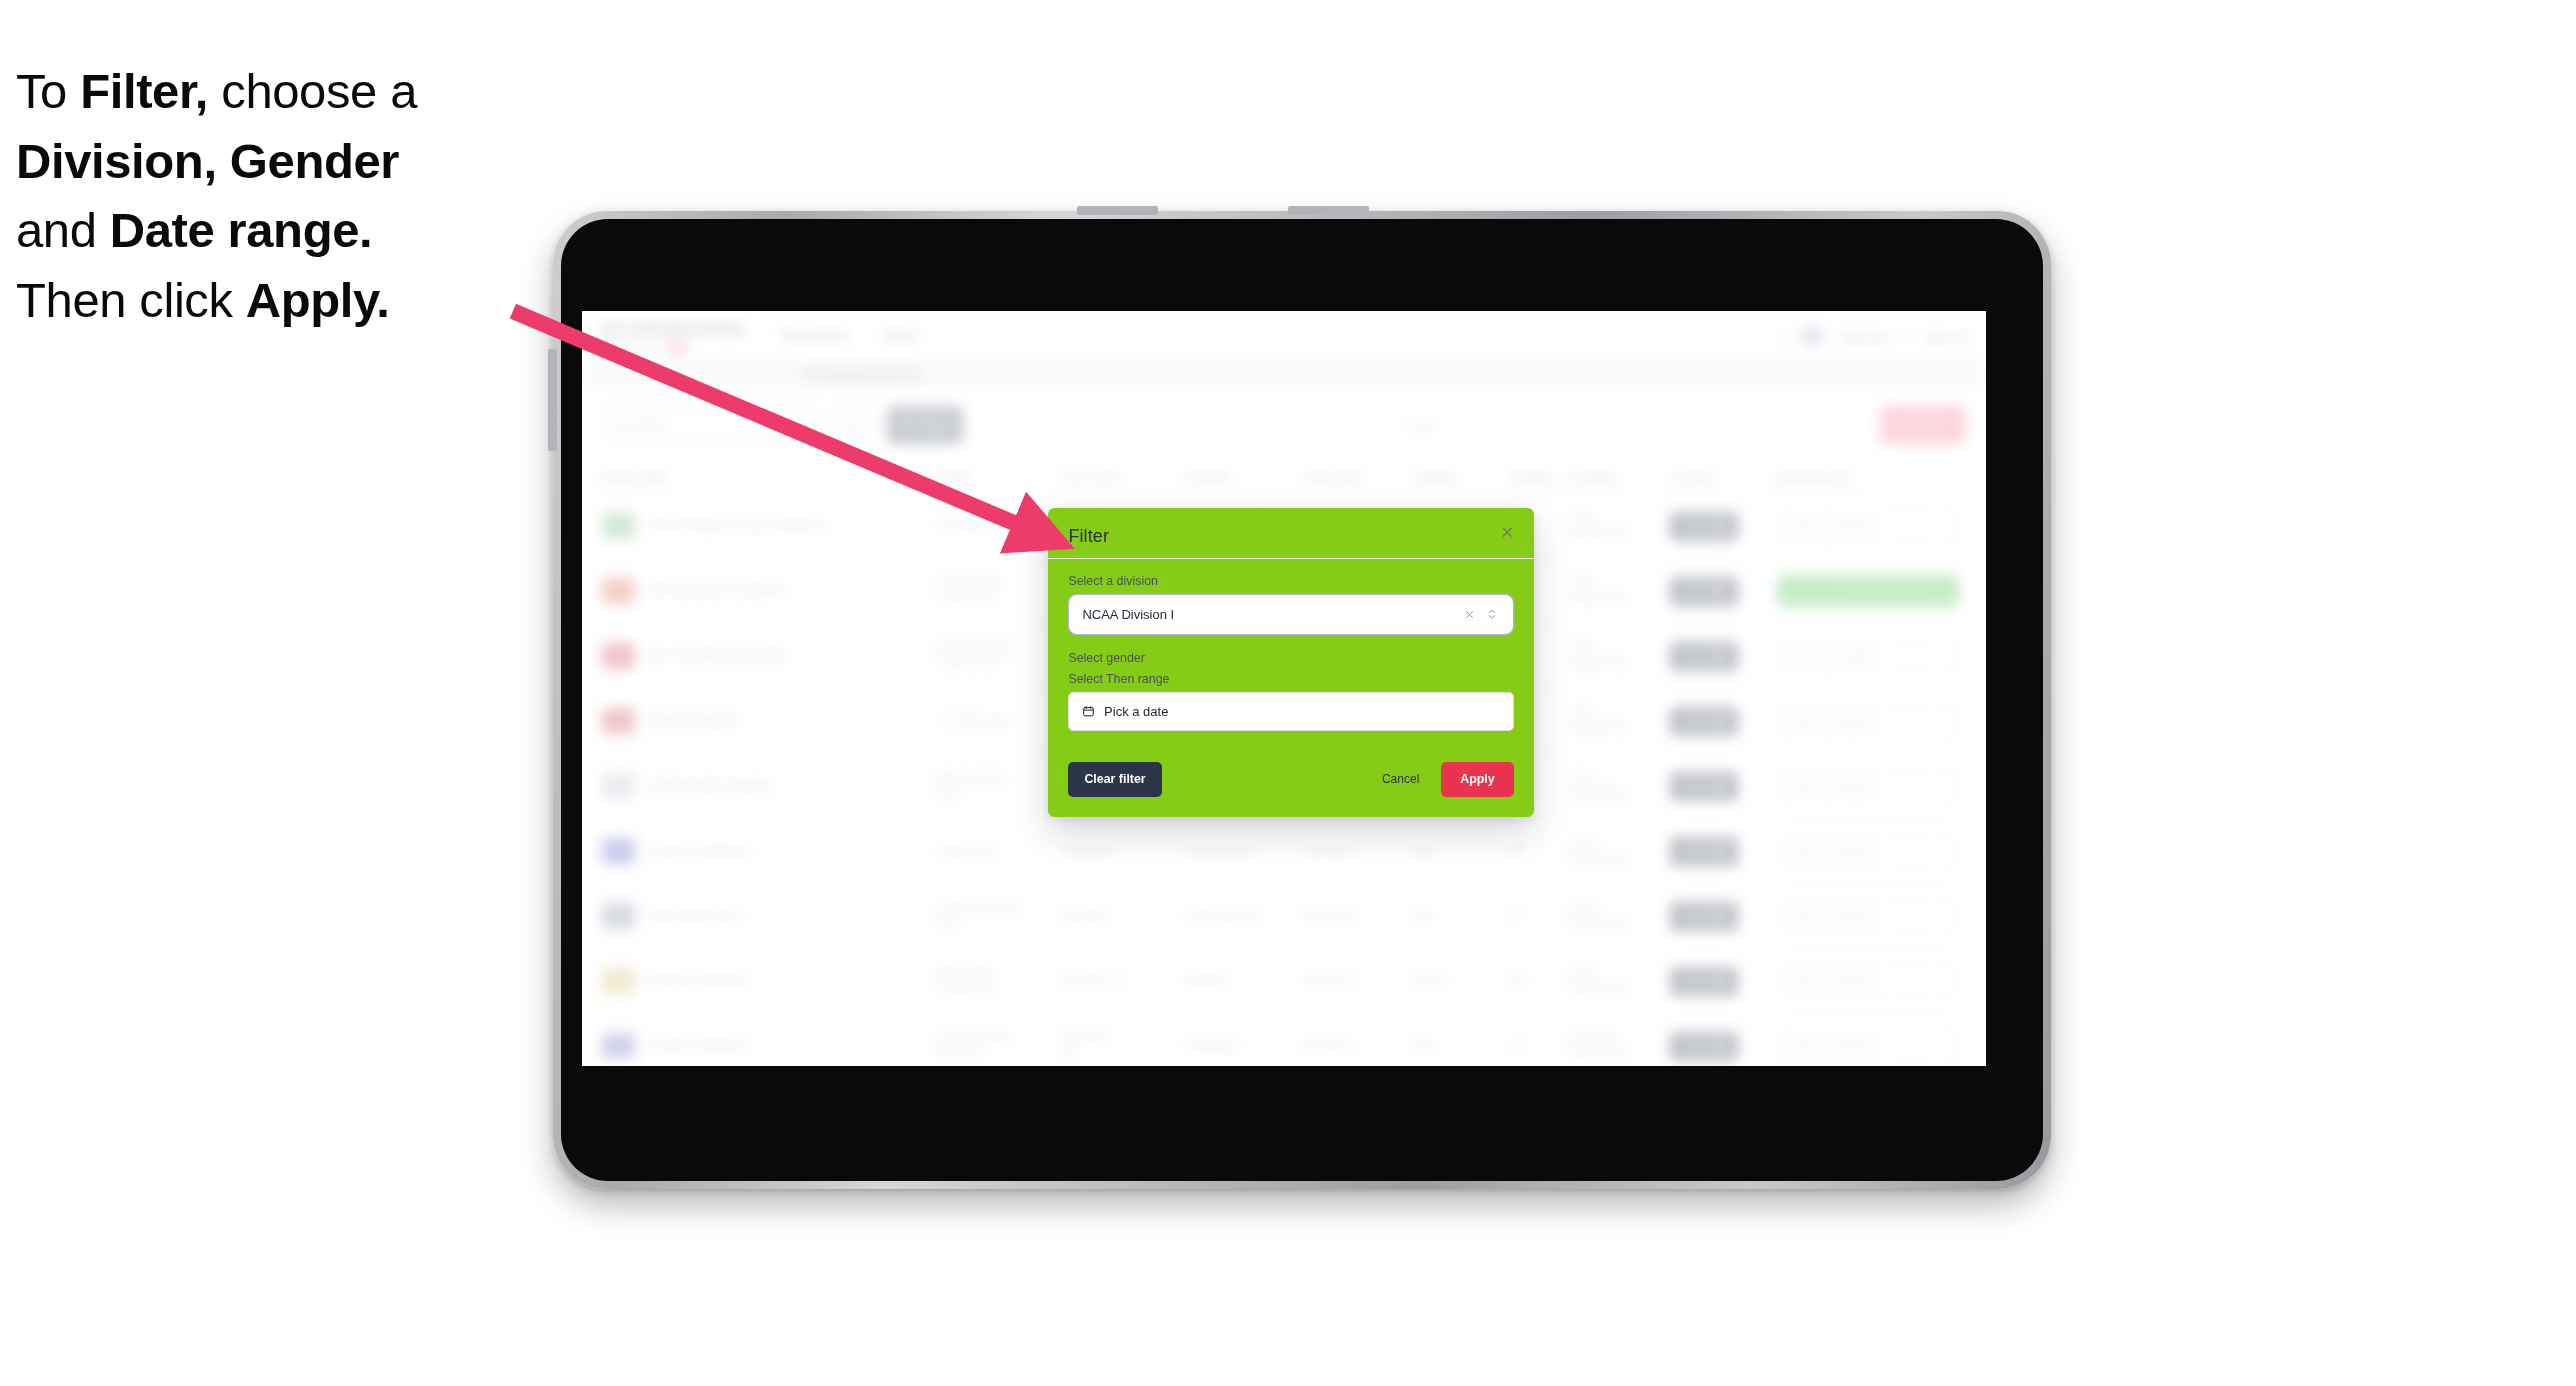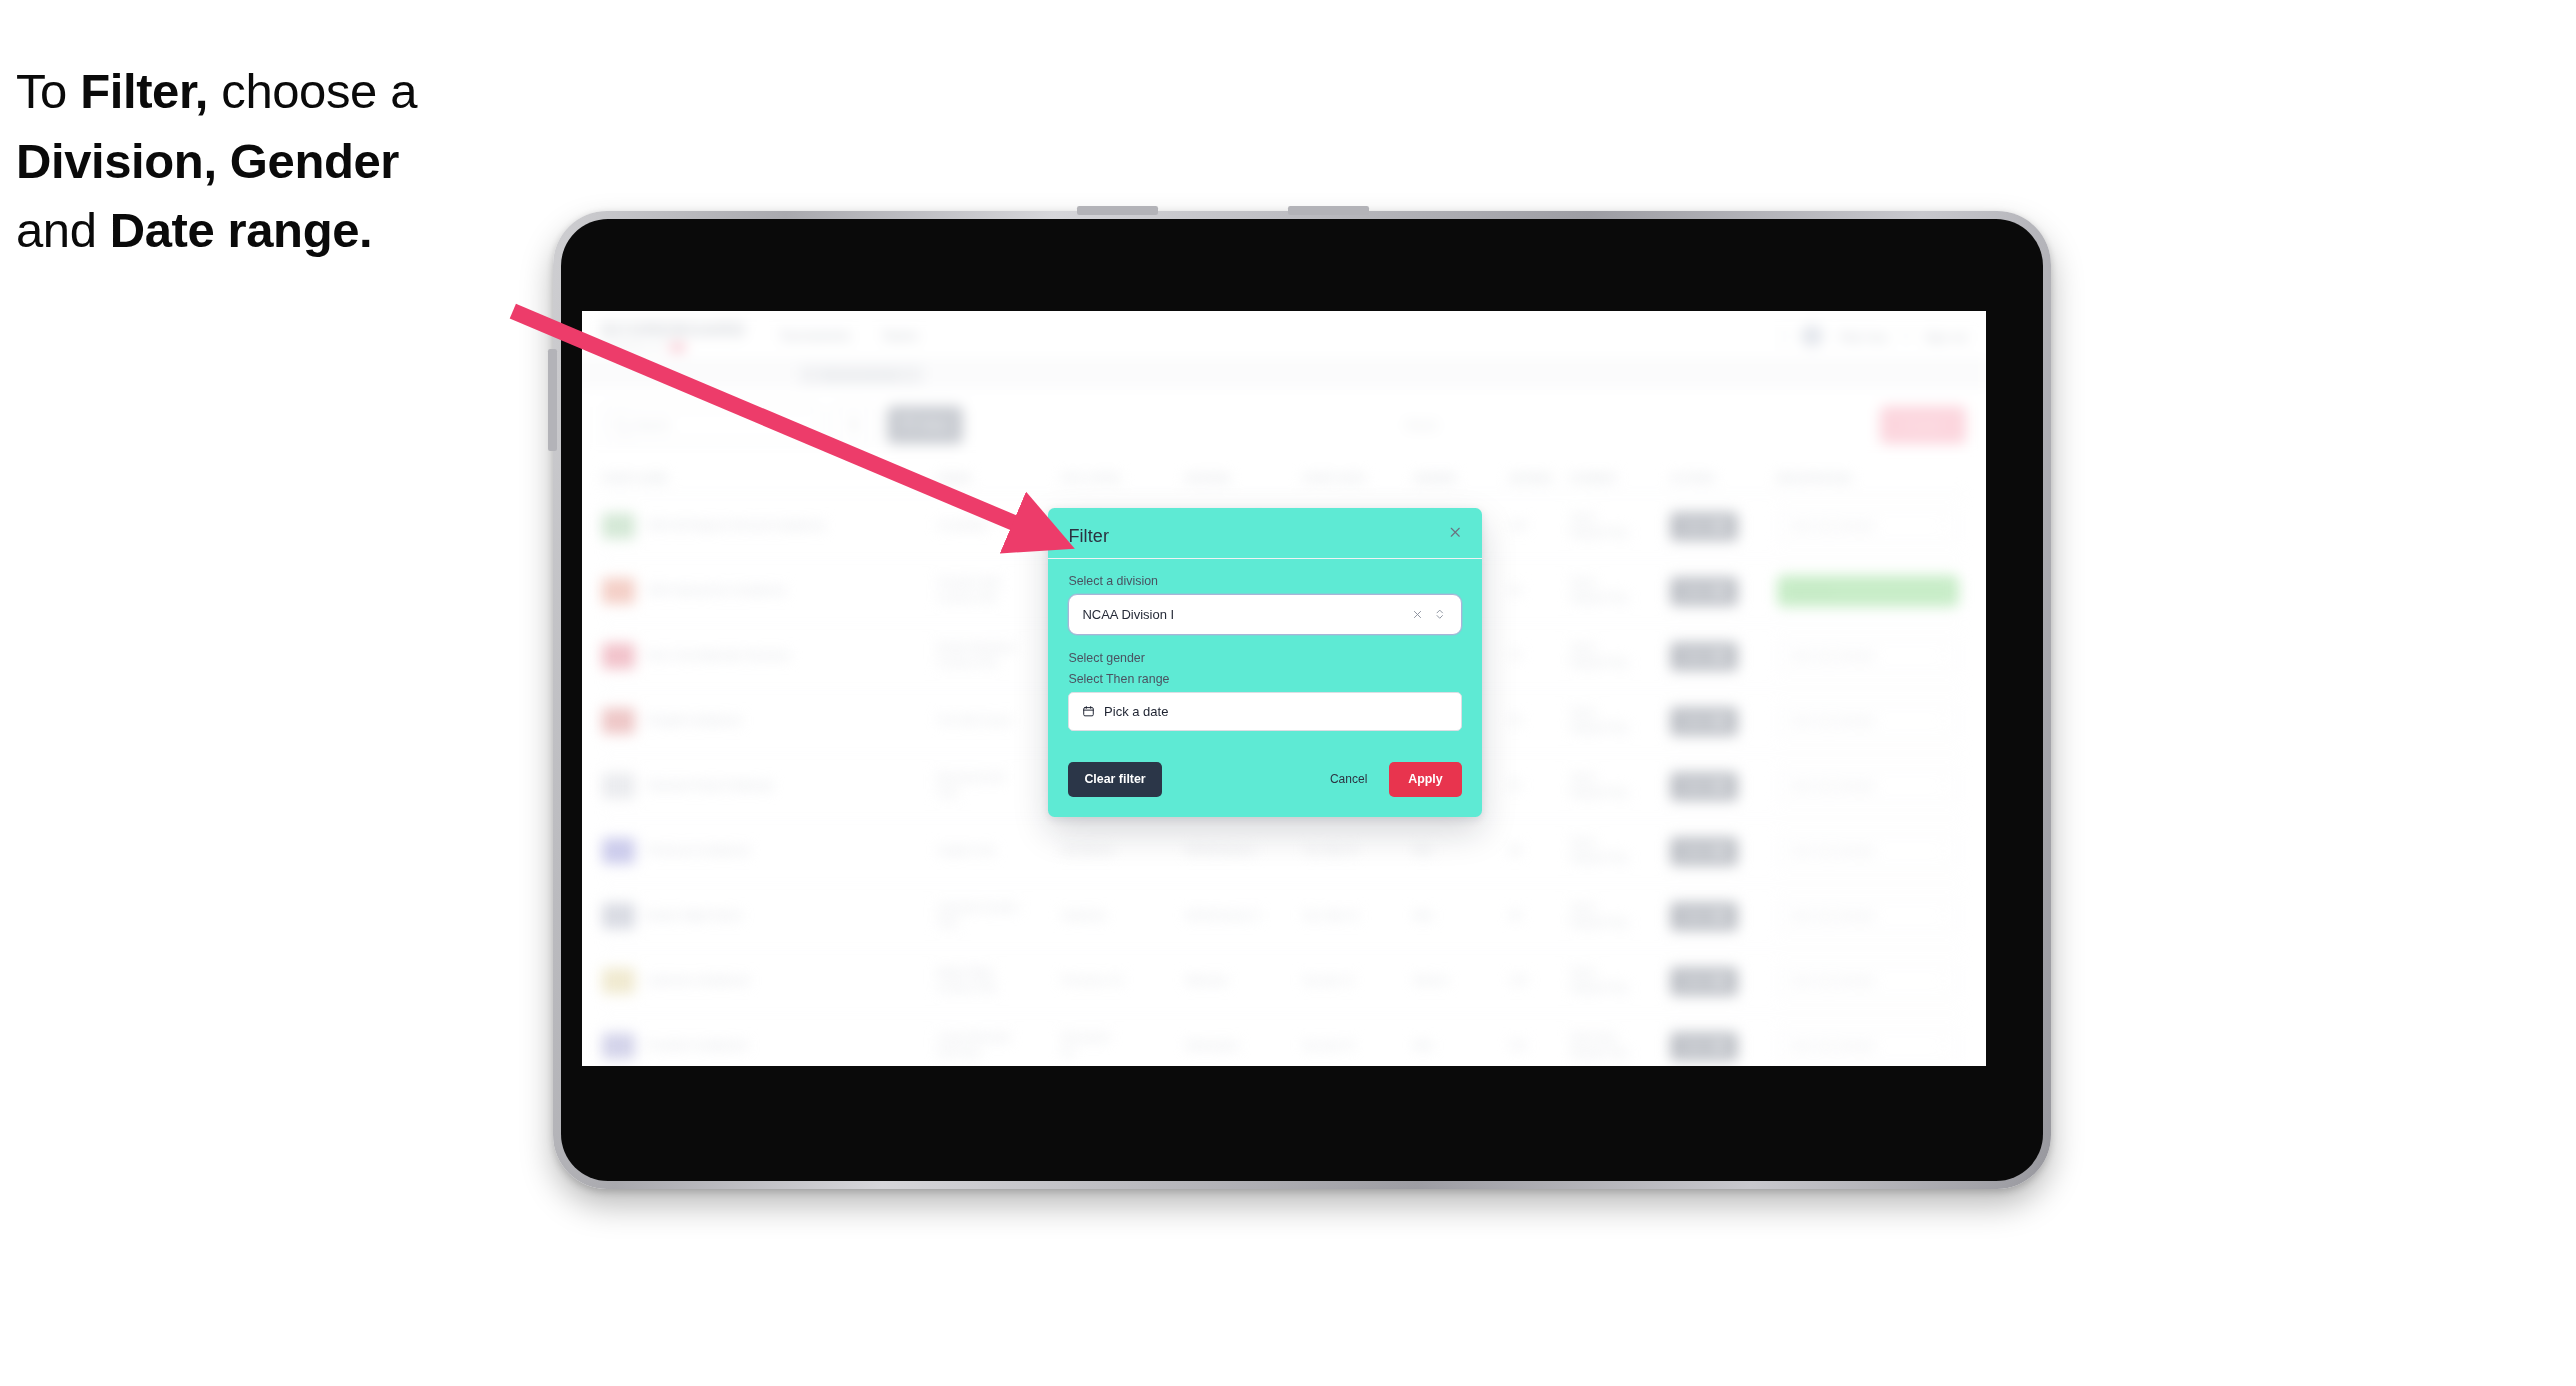--- a/index.html
+++ b/index.html
@@ -179,22 +179,22 @@
   .reg-txt { font-size: 9.5px; color: #dfe1e5; font-weight: 500; }
   .reg-chip.is-open .reg-txt { color: #bde0bd; }
   .reg-arrow { font-size: 8px; color: #e2e4e8; }
 
   
   .modal-wrap { position: absolute; left: 0; top: 0; width: 100%; height: 100%; pointer-events: none; }
   .modal {
     position: absolute;
     left: 466px;
     top: 197px;
-    width: 434px;
-    background: #5eead4;
+    width: 486px;
+    background: #84cc16;
     border-radius: 6.5px;
     box-shadow: 0 14.5px 35px rgba(16,24,40,0.17), 0 2.2px 8.7px rgba(16,24,40,0.09);
     pointer-events: auto;
   }
   .modal-head {
     position: relative;
     padding: 17.5px 20.4px 11.6px;
     border-bottom: 0.7px solid #f1f2f4;
   }
   .modal-title { font-size: 18px; color: #2c3140; font-weight: 500; letter-spacing: 0.1px; }
@@ -251,20 +251,23 @@
 
   <div class="caption">
     <div>
       <span>To </span><b>Filter,</b><span> choose a</span>
     </div>
     <div>
       <b>Division, Gender</b>
     </div>
     <div>
       <span>and </span><b>Date range.</b>
+    </div>
+    <div>
+      <span>Then click </span><b>Apply.</b>
     </div>
   </div>
 
   <div class="tablet">
     <div class="hw-btn hw-top-1"></div>
     <div class="hw-btn hw-top-2"></div>
     <div class="hw-btn hw-left-1"></div>
 
     <div class="tablet-inner">
 

